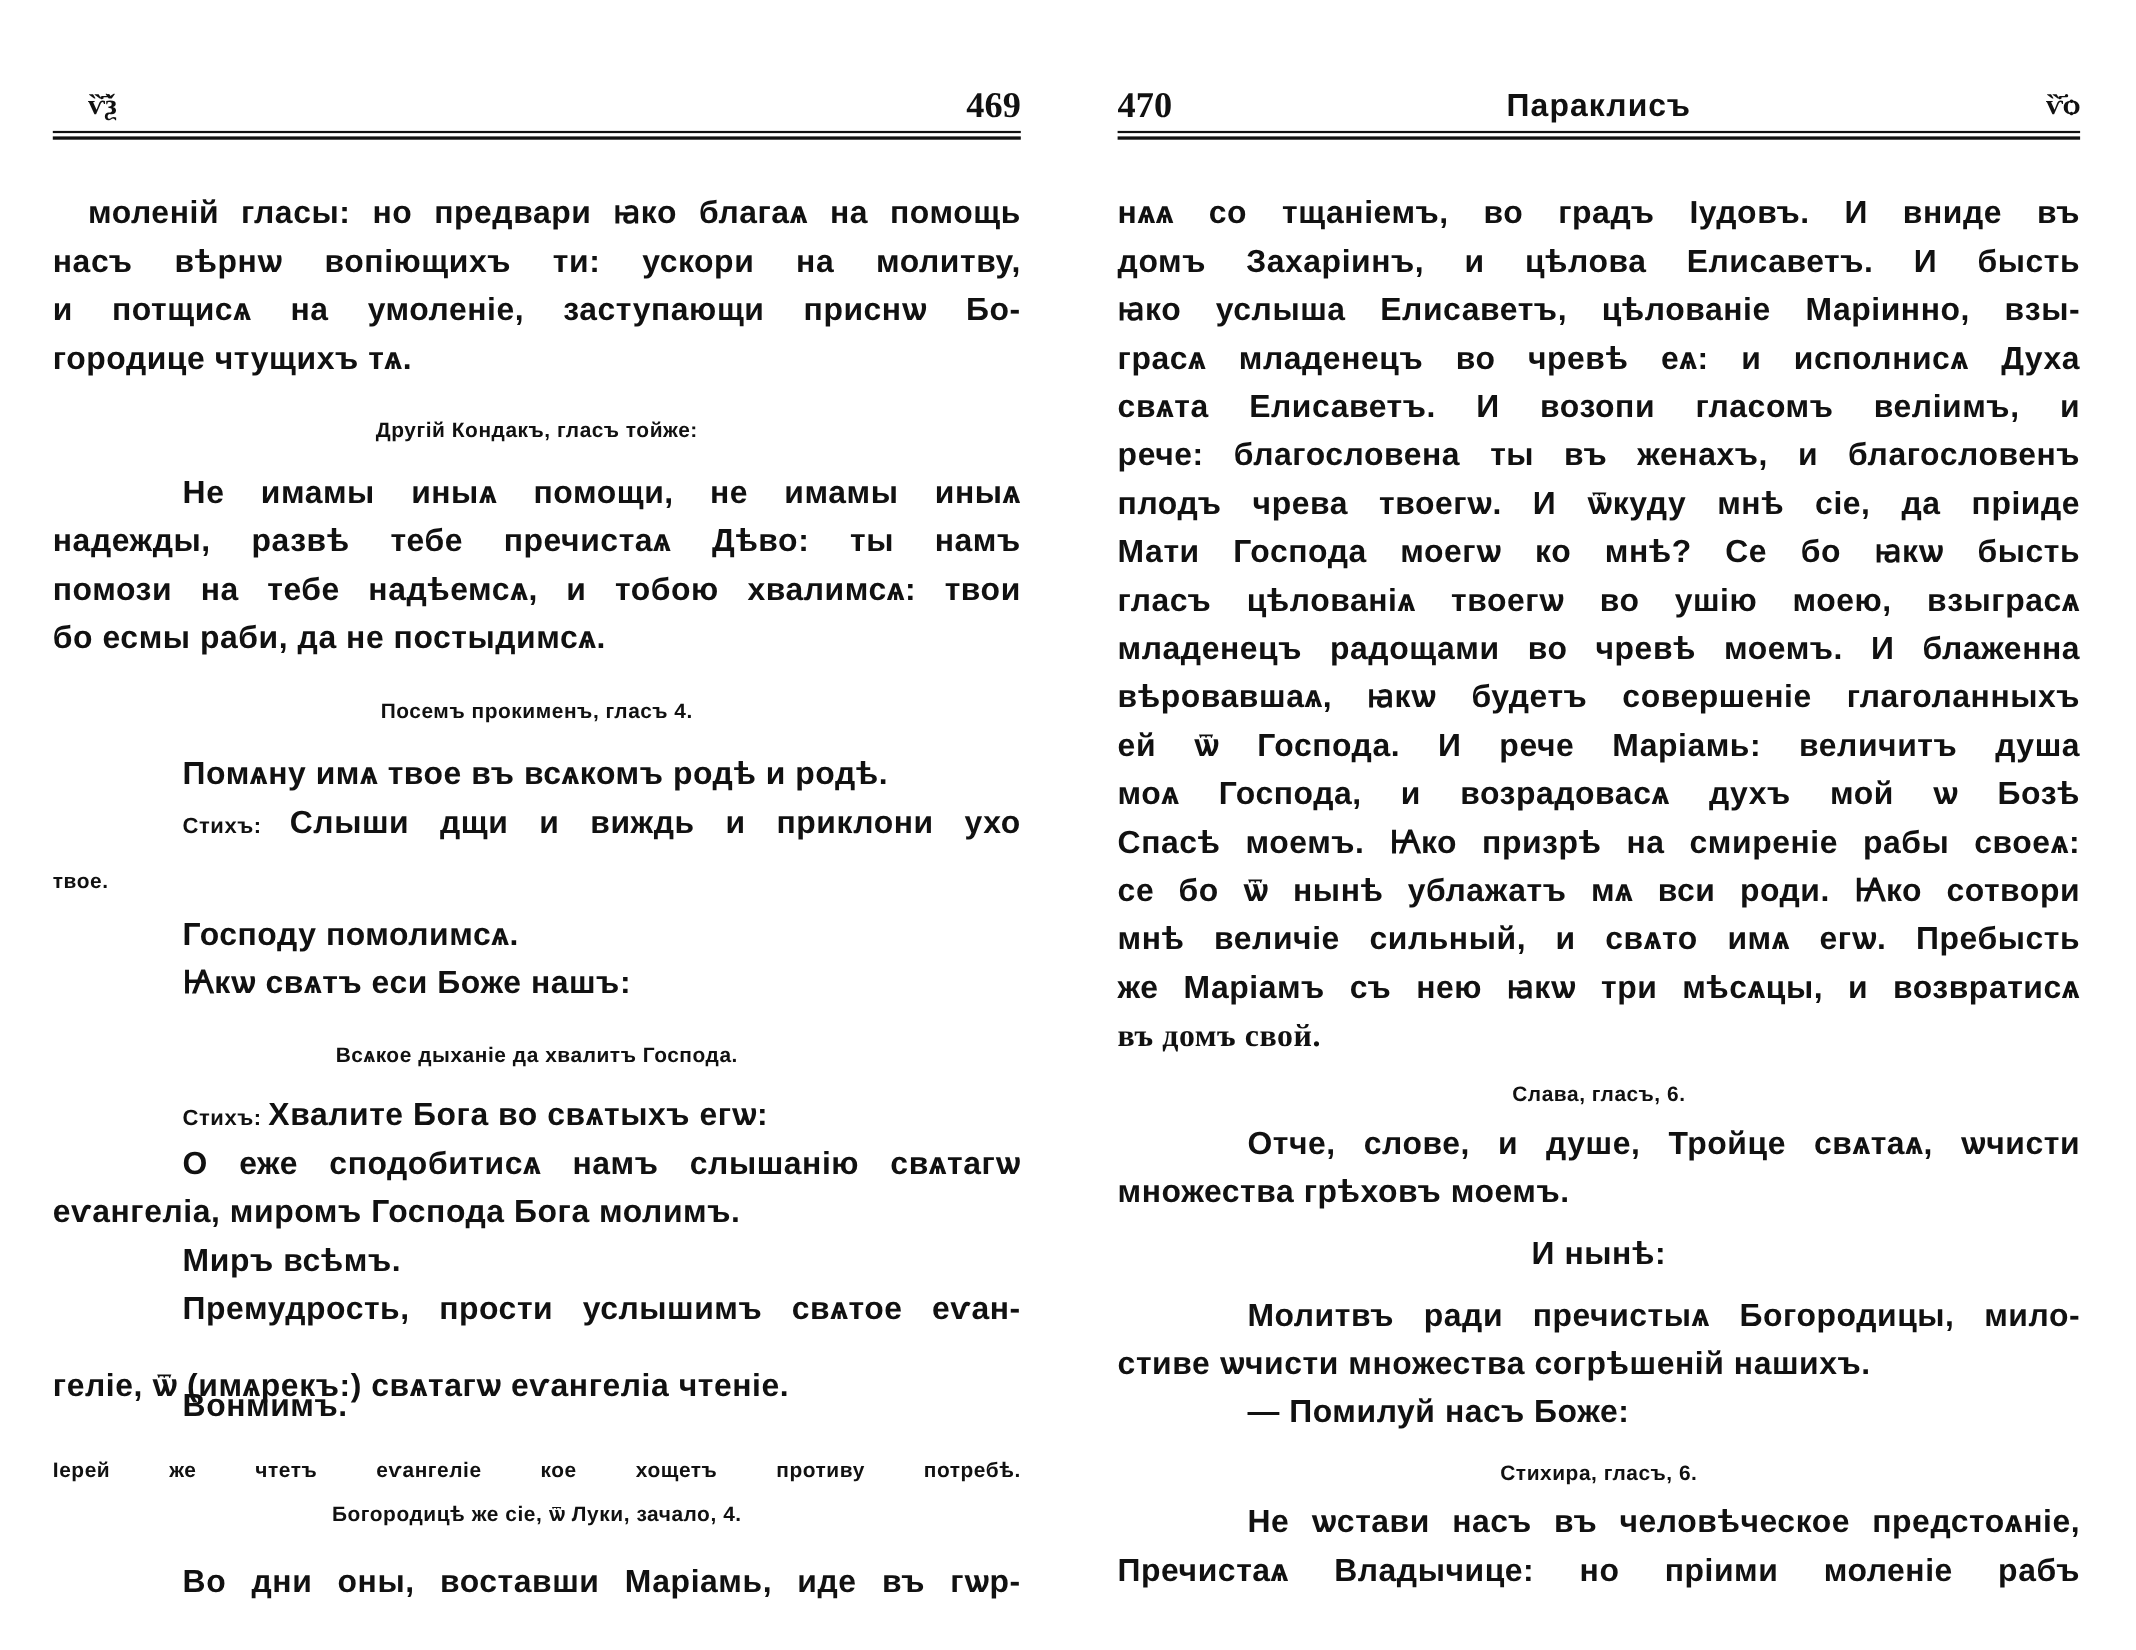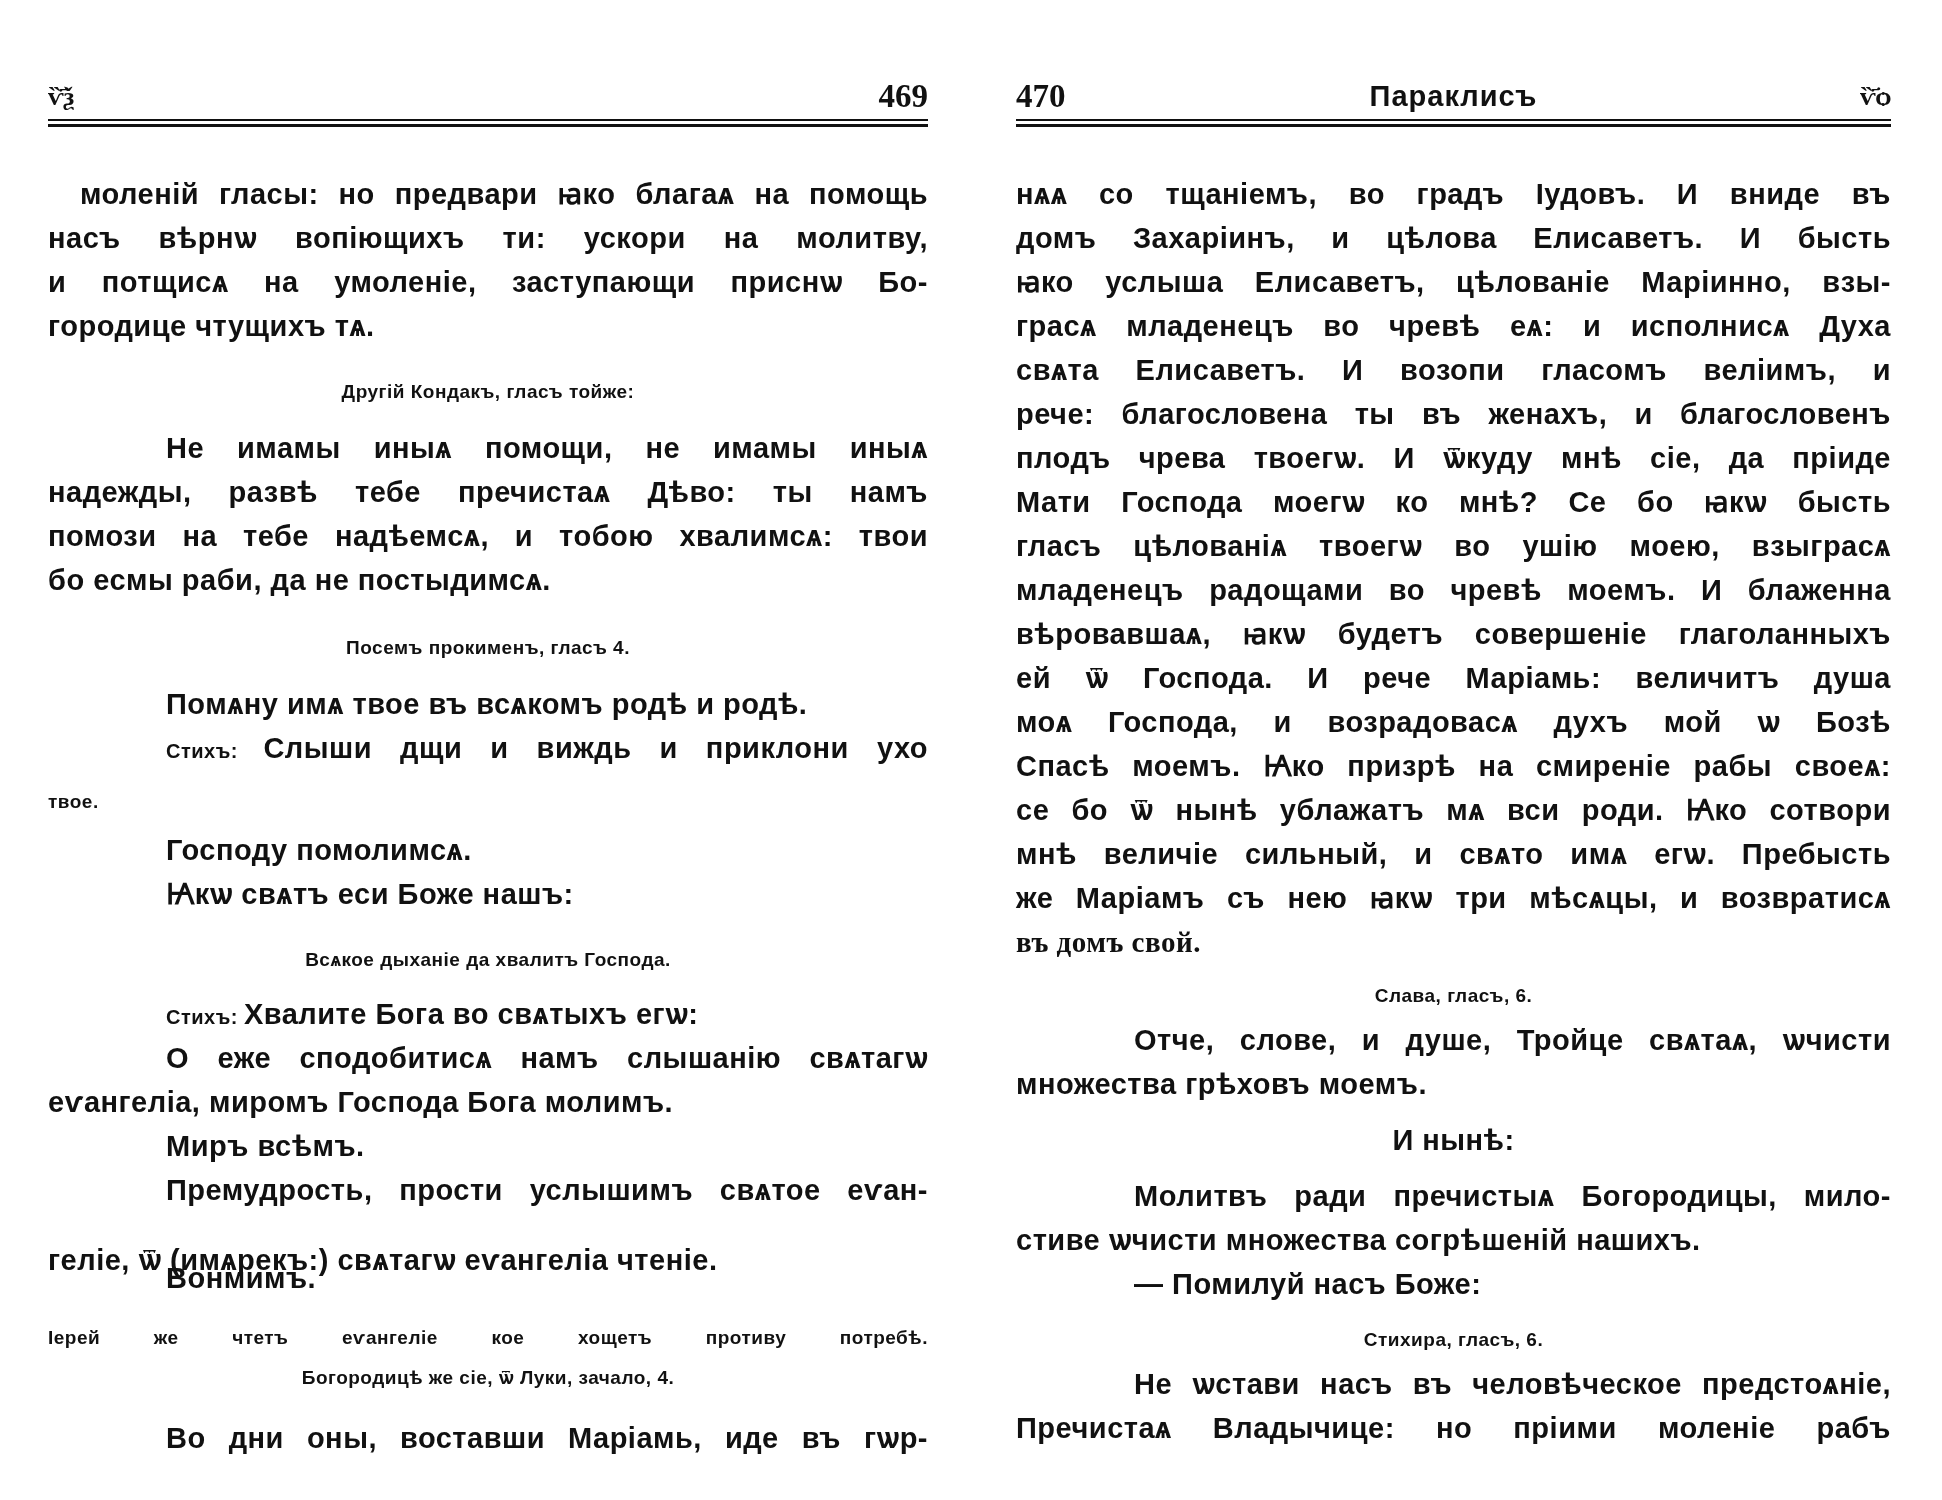--- a/index.html
+++ b/index.html
@@ -5,21 +5,21 @@
   html, body { margin: 0; padding: 0; background: #ffffff; }
   body { width: 1942px; height: 1500px; position: relative; overflow: hidden;
          font-family: "Liberation Sans Narrow", "Liberation Sans", sans-serif; color: #111; }
   .page { position: absolute; top: 0; }
   #page-left  { left: 48px;   width: 880px; }
   #page-right { left: 1016px; width: 875px; }
   .running-head { position: relative; height: 128px; }
   .rh-folio-cs, .rh-title, .rh-num { position: absolute; top: 78px; line-height: 36px; }
   .rh-title { left: 0; right: 0; text-align: center; font-size: 29px; font-weight: bold; letter-spacing: 1px; }
   .rh-num { font-family: "Liberation Serif", serif; font-size: 33px; font-weight: bold; }
-  .rh-folio-cs { font-family: "DejaVu Serif", serif; font-size: 26px; font-weight: bold; }
+  .rh-folio-cs { font-family: "DejaVu Serif", serif; font-size: 26px; font-weight: bold; margin-left: 32px; }
   #page-left .rh-folio-cs { left: 0; }
   #page-left .rh-num { right: 0; }
   #page-right .rh-num { left: 0; }
   #page-right .rh-folio-cs { right: 0; }
   .rule { position: absolute; left: 0; right: 0; top: 119px; height: 2px; background: #111; }
   .rule.second { top: 124px; height: 3px; }
   .body { position: absolute; left: 0; right: 0; top: 0; }
   .ln { position: absolute; left: 0; right: 0; font-size: 29px; font-weight: bold; line-height: 40px;
         white-space: nowrap; text-align: justify; text-align-last: justify; letter-spacing: 0.5px; }
   .ln.last { text-align-last: left; }

